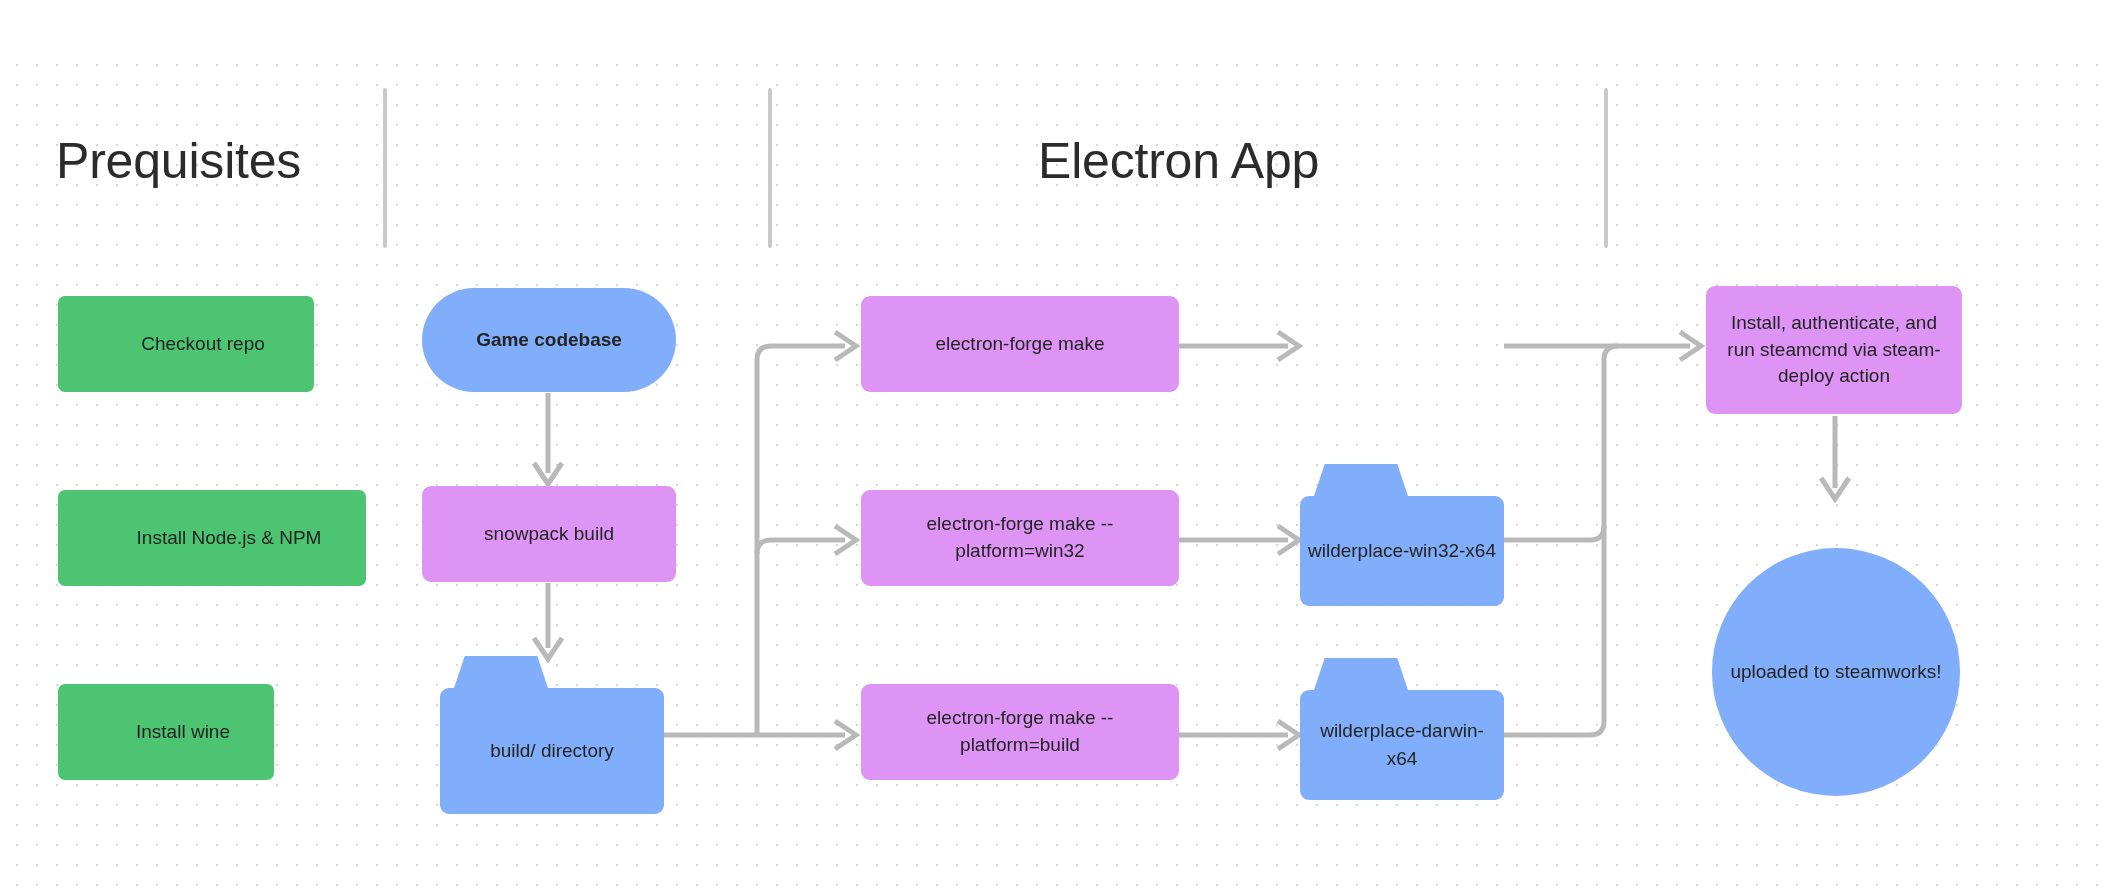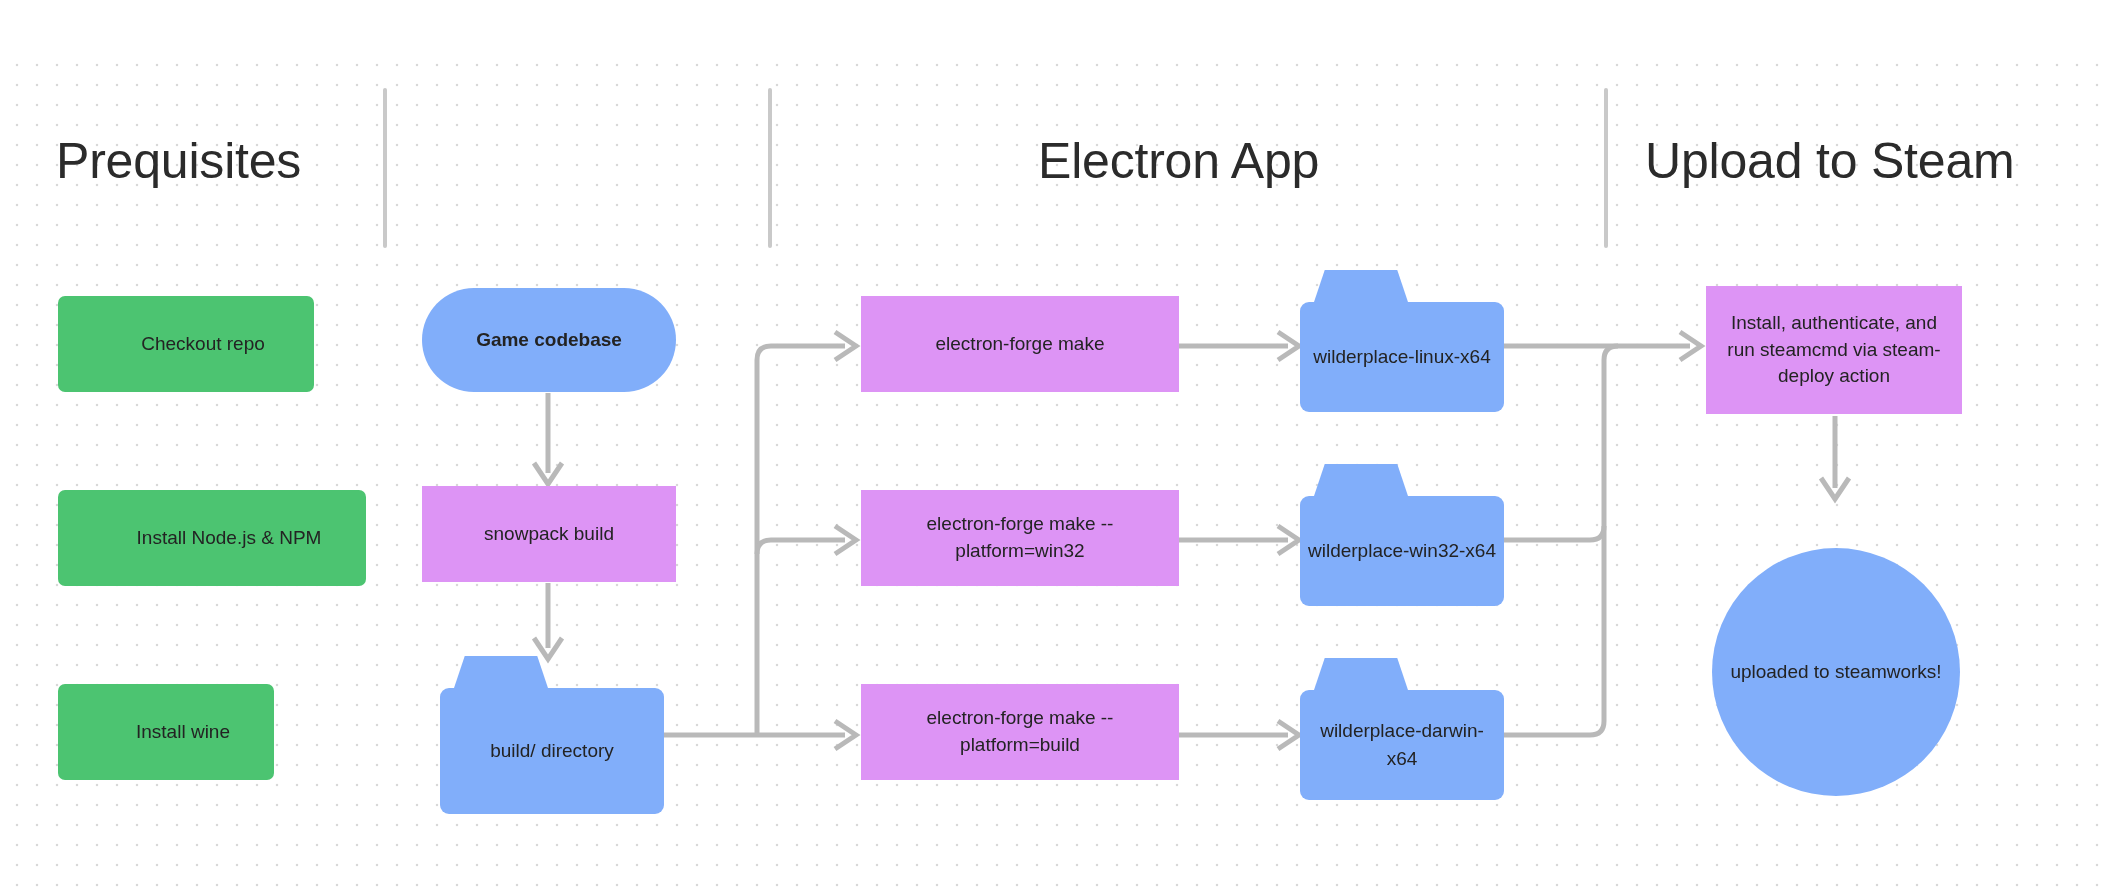--- a/index.html
+++ b/index.html
@@ -44,21 +44,21 @@
     display: flex;
     align-items: center;
     justify-content: center;
     text-align: center;
     color: #232323;
     font-size: 19px;
     line-height: 1.42;
     padding: 4px 10px;
   }
   .node.green   { background: #4cc471; border-radius: 7px; padding-left: 44px; }
-  .node.purple  { background: #dd94f5; border-radius: 0; }
+  .node.purple  { background: #dd94f5; border-radius: 9px; }
   .node.pill    { background: #81aefa; border-radius: 999px; font-weight: bold; }
   .node.circle  { background: #81aefa; border-radius: 50%; }
 
   
   .folder {
     position: absolute;
   }
   .folder .tab {
     position: absolute;
     left: 12px;
@@ -115,21 +115,20 @@
 
   <div class="col-divider" style="left:383px; top:40px; height:160px;"></div>
 
 
   <div class="col-divider" style="left:768px; top:40px; height:160px;"></div>
 
   <div class="col-title" style="left:1038px; top:88px;">Electron App</div>
 
   <div class="col-divider" style="left:1604px; top:40px; height:160px;"></div>
 
-  <div class="col-title" style="left:1645px; top:88px;">Upload to Steam</div>
 
   <svg id="wires" viewBox="0 0 2114 896">
 
     <path class="wire" d="M 548 345 L 548 425"></path>
     <path class="wirehead" d="M 534 415 L 548 436 L 562 415"></path>
 
     <path class="wire" d="M 548 535 L 548 600"></path>
     <path class="wirehead" d="M 534 590 L 548 611 L 562 590"></path>
 
     <path class="wire" d="M 663 687 L 845 687"></path>
@@ -191,24 +190,20 @@
   </div>
 
   <div class="node purple" style="left:861px; top:442px; width:318px; height:96px;">
     <span>electron-forge make --platform=win32</span>
   </div>
 
   <div class="node purple" style="left:861px; top:636px; width:318px; height:96px;">
     <span>electron-forge make --platform=build</span>
   </div>
 
-  <div class="folder" style="left:1300px; top:222px; width:204px; height:142px;">
-    <div class="tab"></div>
-    <div class="body">wilderplace-linux-x64</div>
-  </div>
 
   <div class="folder" style="left:1300px; top:416px; width:204px; height:142px;">
     <div class="tab"></div>
     <div class="body">wilderplace-win32-x64</div>
   </div>
 
   <div class="folder" style="left:1300px; top:610px; width:204px; height:142px;">
     <div class="tab"></div>
     <div class="body">wilderplace-darwin-x64</div>
   </div>

